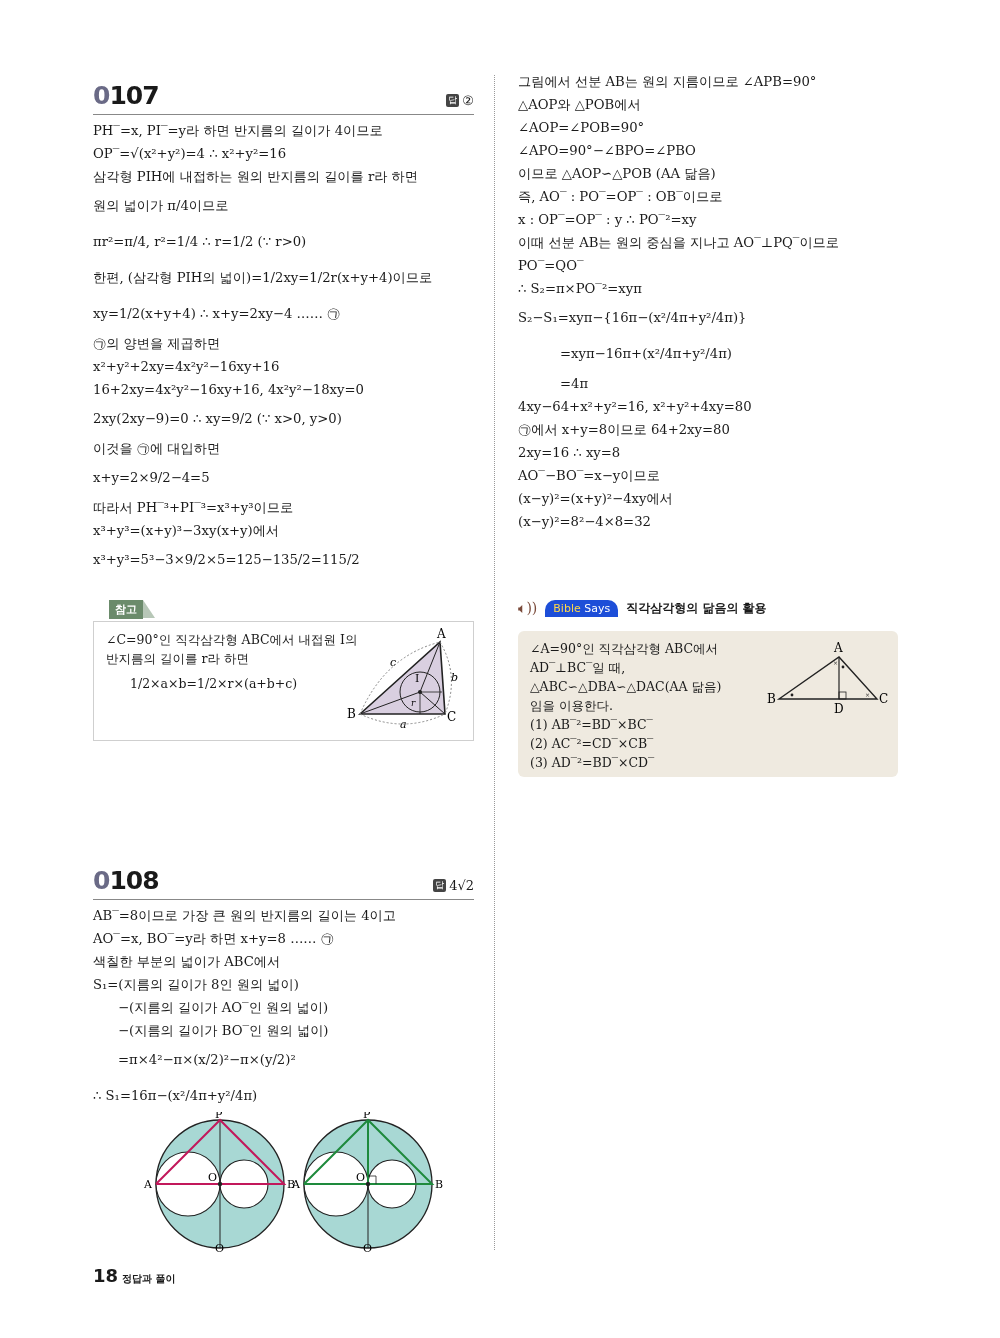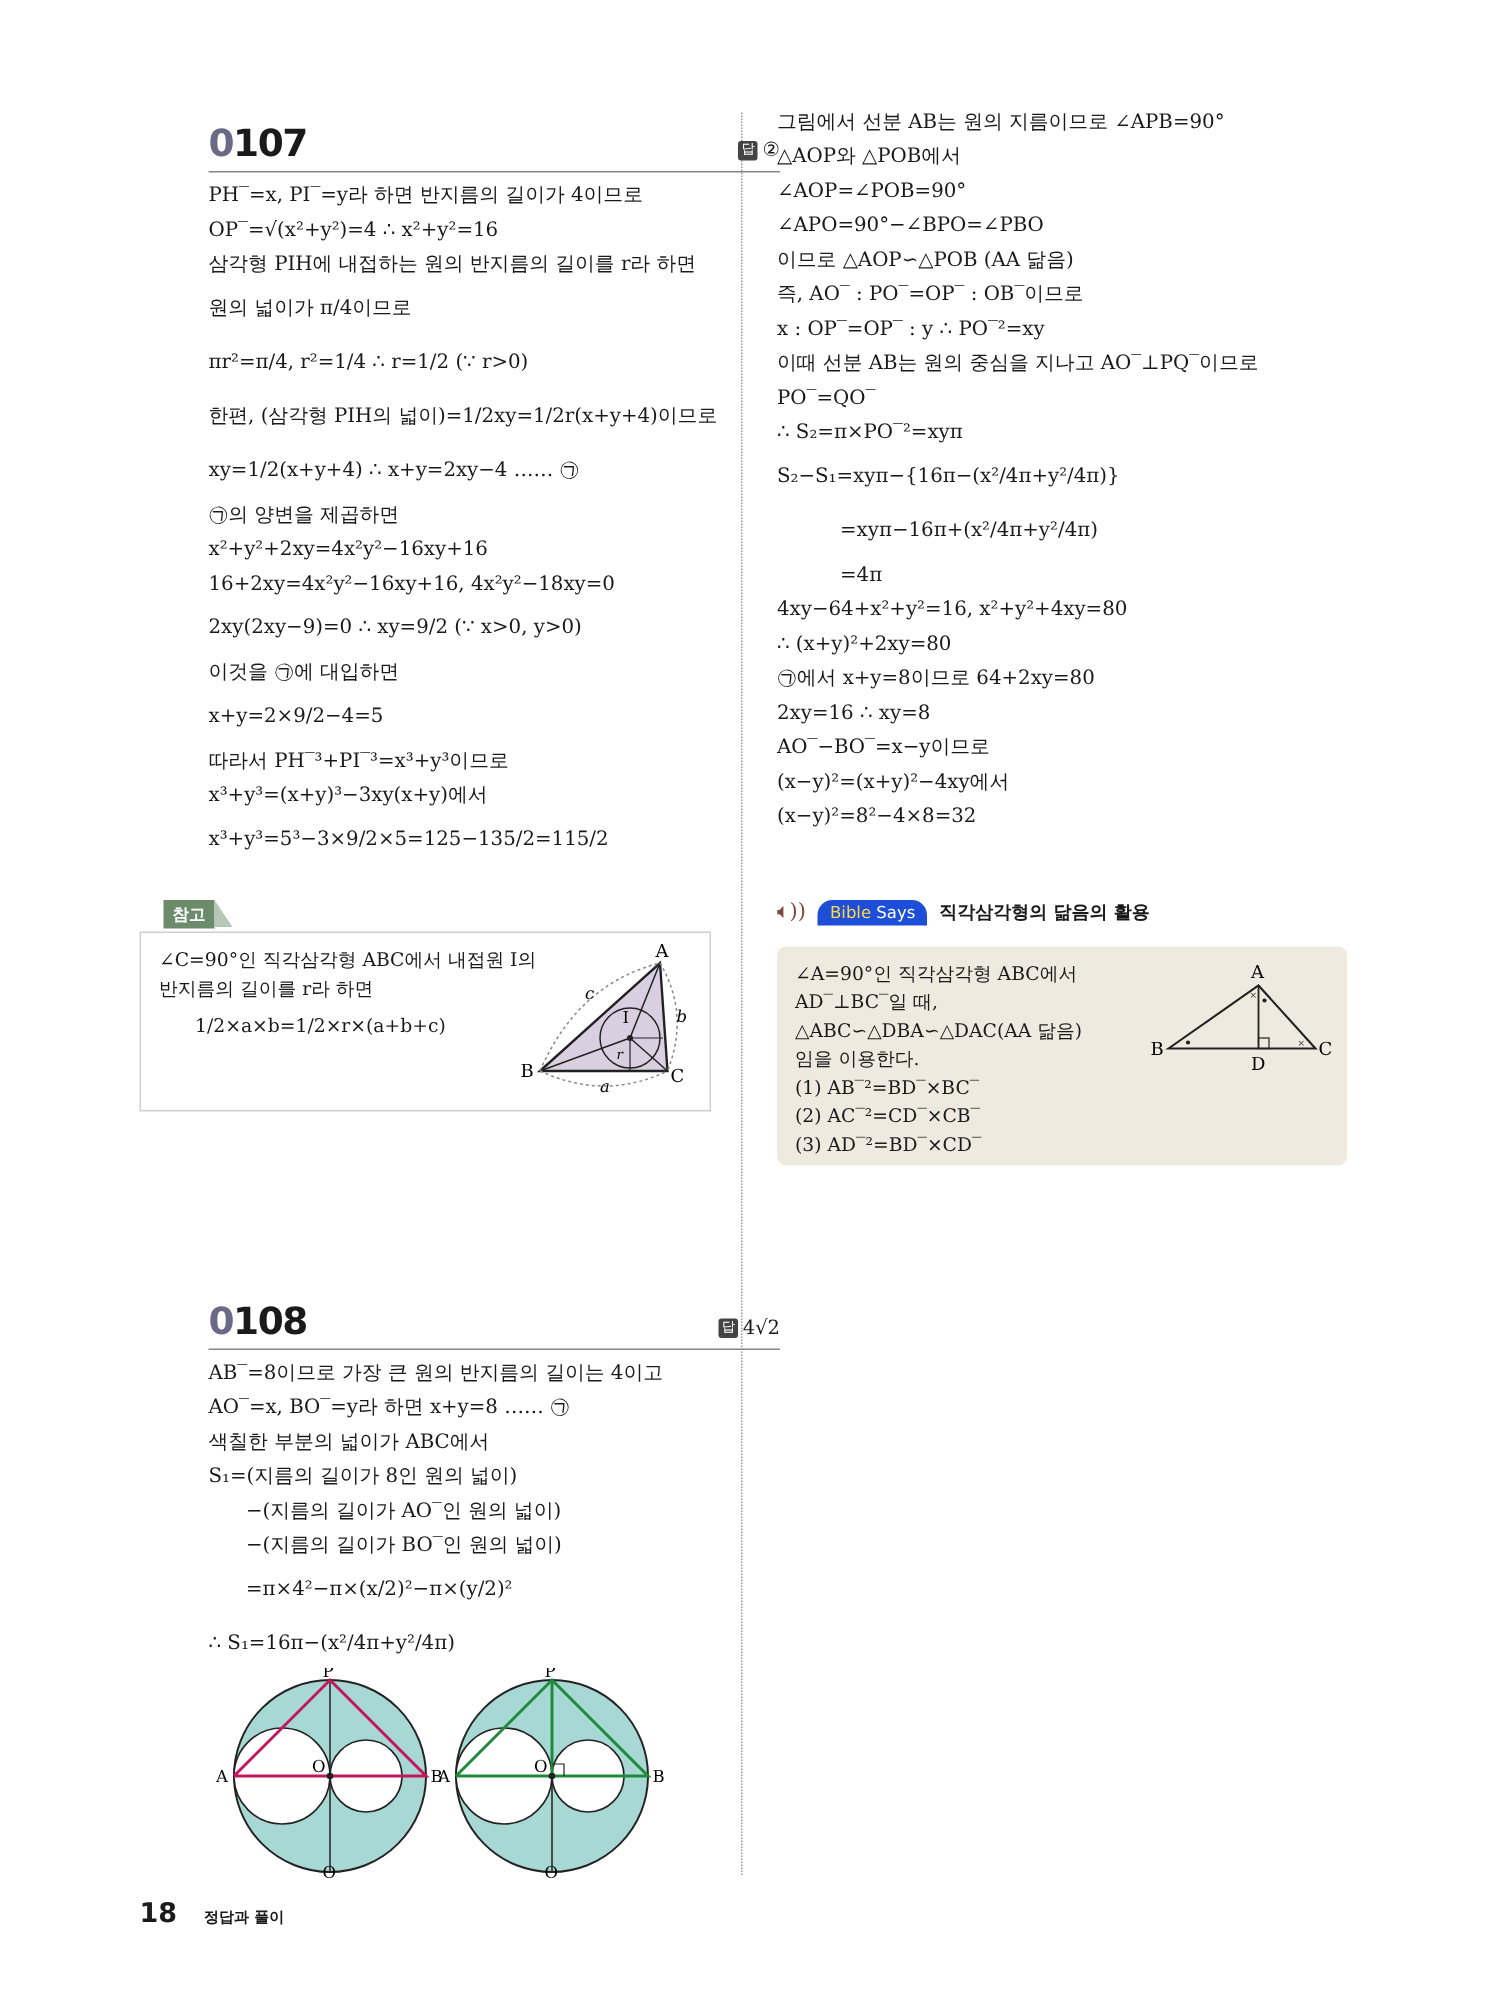--- a/index.html
+++ b/index.html
@@ -1,19 +1,19 @@
 <!DOCTYPE html>
 <html><head>
 <meta charset="utf-8">
 <style>
   html, body { margin:0; padding:0; background:#ffffff; }
   body { width:1000px; height:1338px; position:relative; overflow:hidden;
          font-family:"DejaVu Serif", "Liberation Serif", serif; color:#1a1a1a; }
   .col { position:absolute; }
-  .left { left:93px; top:70px; width:381px;margin-left:46px; }
+  .left { left:93px; top:70px; width:381px; }
   .right { left:518px; top:70px; width:380px; }
   .divider { position:absolute; left:494px; top:75px; height:1175px; border-left:1px dotted #999; }
   .prob-head { display:flex; justify-content:space-between; align-items:flex-end;
                border-bottom:1.5px solid #888; padding-bottom:4px; margin-bottom:4px; height:40px; }
   .prob-num { font-family:"DejaVu Sans", "Liberation Sans", sans-serif; font-weight:bold;
               font-size:25px; letter-spacing:-1px; color:#1a1a1a; }
   .prob-num .zero { color:#6a6a86; }
   .answer { font-size:13px; display:flex; align-items:center; gap:3px; padding-bottom:2px; }
   .ans-badge { display:inline-block; background:#444; color:#fff; font-size:9px;
                font-family:"DejaVu Sans", sans-serif; padding:1px 2px; border-radius:2px; line-height:11px; }
@@ -40,21 +40,21 @@
                  padding:2px 8px; border-radius:10px 10px 0 0; }
   .bible-badge .b1 { color:#ffd84a; }
   .bible-title { font-family:"DejaVu Sans", sans-serif; font-size:12px; font-weight:bold; }
   .bible-box { background:#efeae0; border-radius:6px; height:146px; position:relative;margin-top:12px; }
   .bible-text { position:absolute; left:12px; top:8px; font-size:12.5px; line-height:19px; }
   .bible-fig { position:absolute; right:6px; top:6px; }
 
   
   .fig108 { position:absolute; left:140px; top:1112px; }
 
-  .footer { position:absolute; left:93px; top:1265px; display:flex; align-items:baseline; gap:18px; }
+  .footer { position:absolute; left:93px; top:1265px; display:flex; align-items:baseline; gap:4px; }
   .page-num { font-family:"DejaVu Sans", sans-serif; font-weight:bold; font-size:18px; }
   .page-label { font-family:"DejaVu Sans", sans-serif; font-size:10px; font-weight:bold; }
 </style>
 </head>
 <body>
 
 <div class="divider"></div>
 
 <div class="col left">
   <div class="prob-head">
@@ -124,21 +124,20 @@
   <div class="line">이므로 △AOP∽△POB (AA 닮음)</div>
   <div class="line">즉, AO‾ : PO‾=OP‾ : OB‾이므로</div>
   <div class="line">x : OP‾=OP‾ : y      ∴ PO‾²=xy</div>
   <div class="line">이때 선분 AB는 원의 중심을 지나고 AO‾⊥PQ‾이므로</div>
   <div class="line">PO‾=QO‾</div>
   <div class="line">∴ S₂=π×PO‾²=xyπ</div>
   <div class="line tall">S₂−S₁=xyπ−{16π−(x²/4π+y²/4π)}</div>
   <div class="line tall indent2">=xyπ−16π+(x²/4π+y²/4π)</div>
   <div class="line indent2">=4π</div>
   <div class="line">4xy−64+x²+y²=16, x²+y²+4xy=80</div>
-  <div class="line">∴ (x+y)²+2xy=80</div>
   <div class="line">㉠에서 x+y=8이므로 64+2xy=80</div>
   <div class="line">2xy=16      ∴ xy=8</div>
   <div class="line">AO‾−BO‾=x−y이므로</div>
   <div class="line">(x−y)²=(x+y)²−4xy에서</div>
   <div class="line">(x−y)²=8²−4×8=32</div>
 </div>
 
 <div class="bible-wrap">
   <div class="bible-head">
     <span class="speaker">🔈︎))</span>

